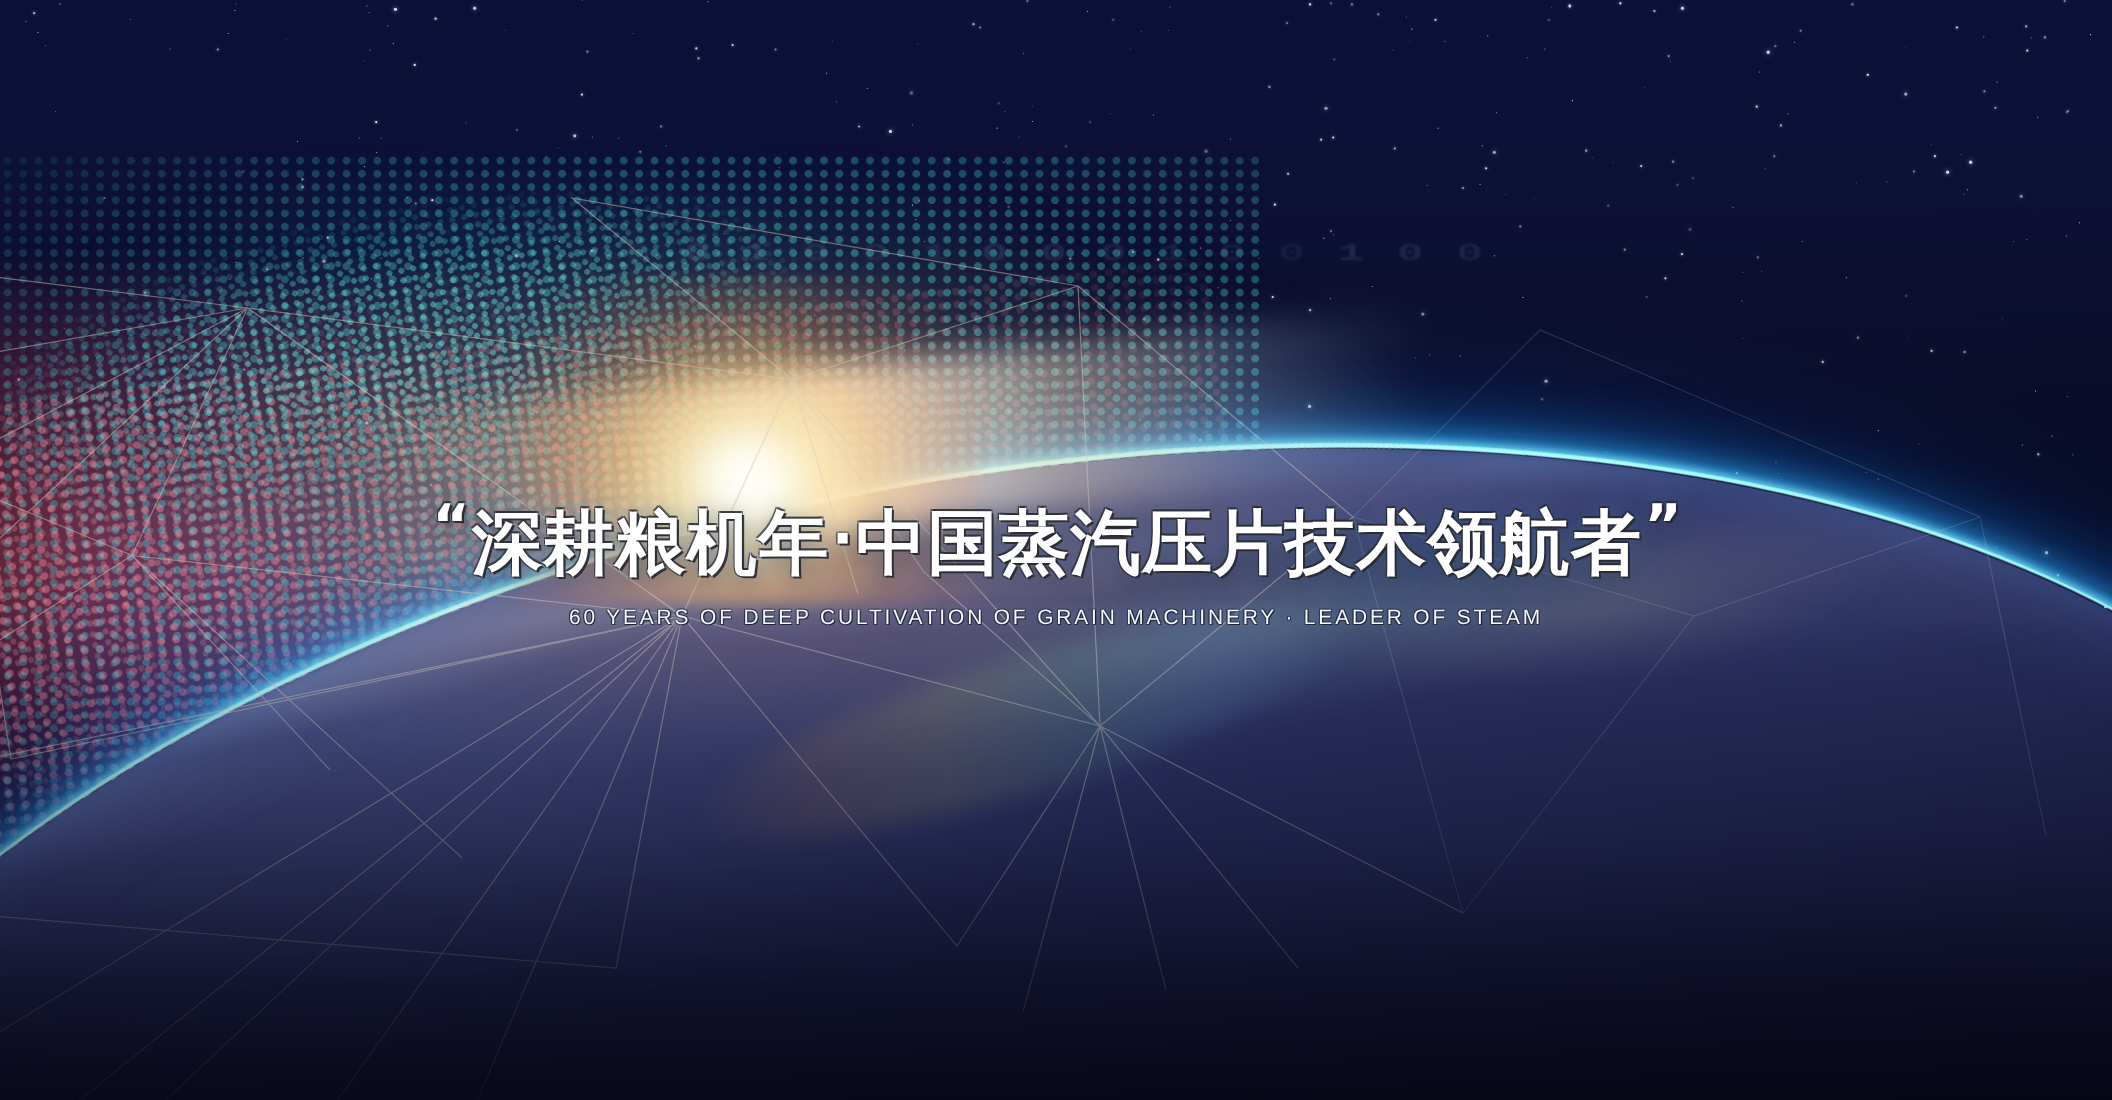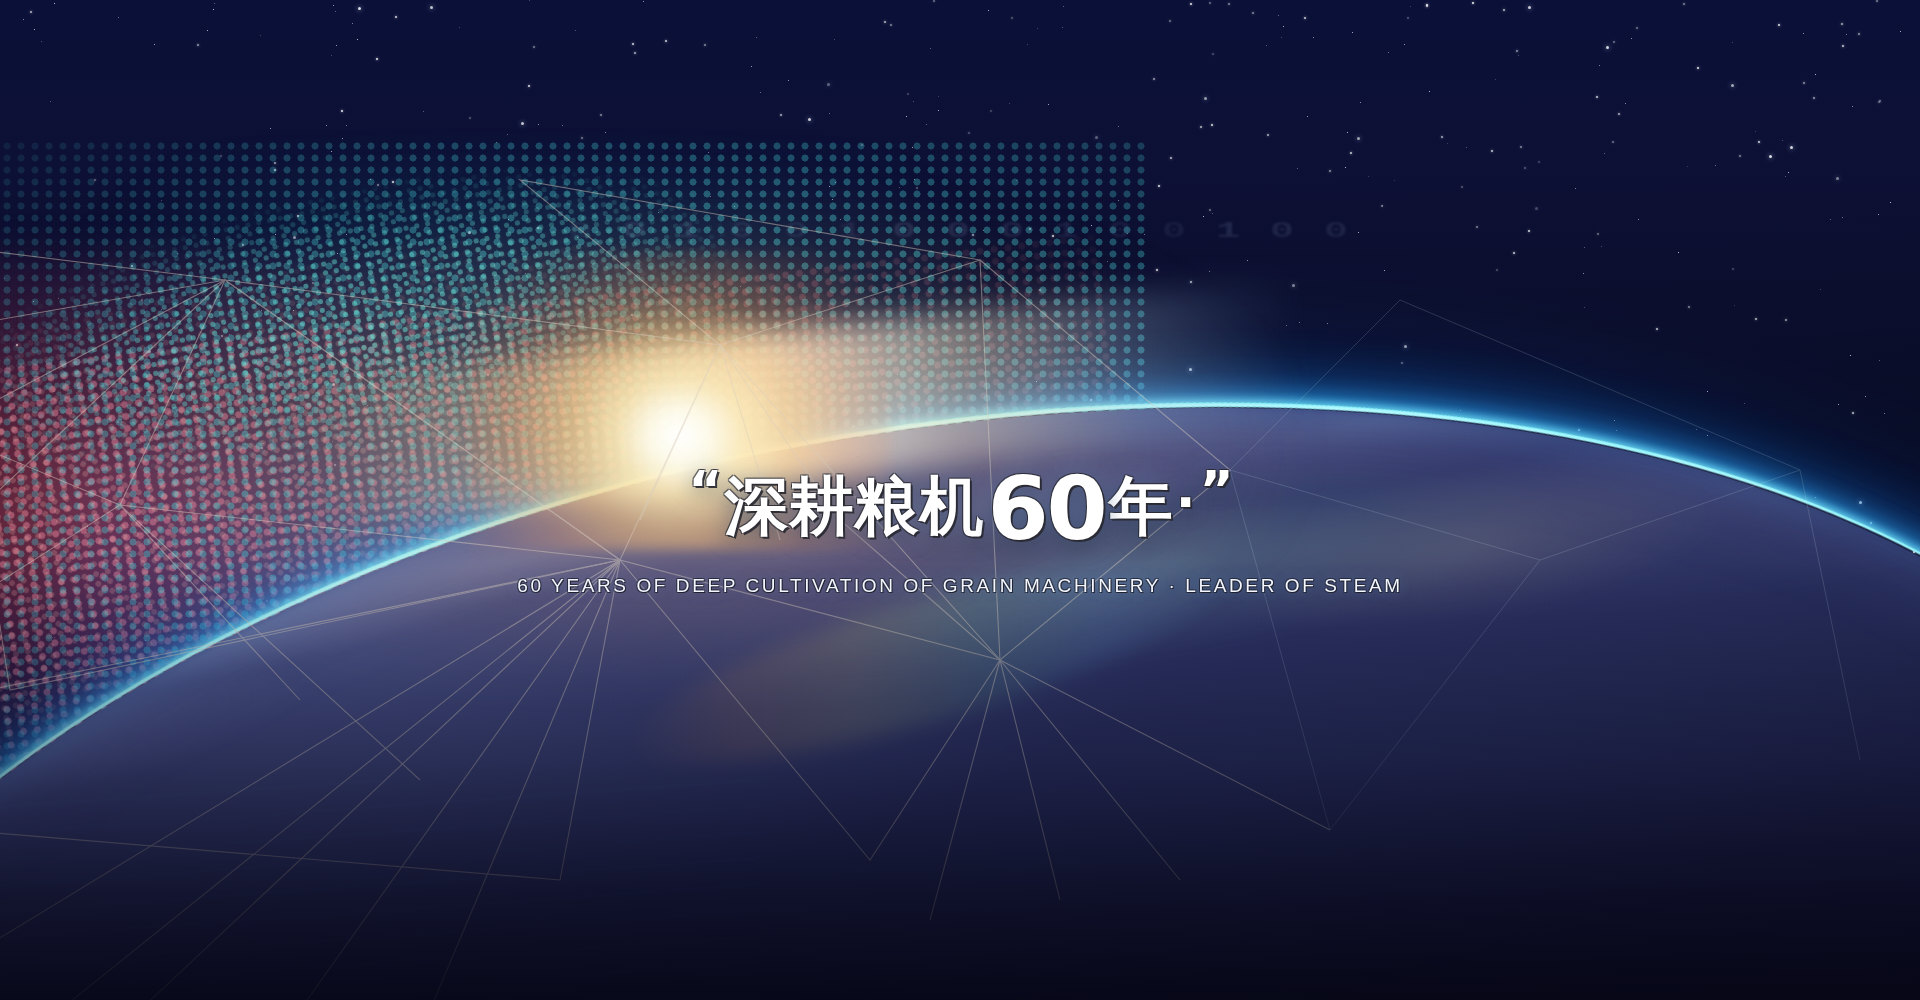--- a/index.html
+++ b/index.html
@@ -955,23 +955,23 @@
   </svg>
 
   <div class="layer" id="streaks"></div>
   <div class="layer" id="bottom-fade"></div>
 
   <div id="text-block">
 
     <div id="headline">
       <span class="quote open">“</span>
       <span class="cn">深耕粮机</span>
-      <span class="num60">60</span>
       <span class="cn">年</span>
       <span class="dot-sep">·</span>
+      <span class="cn">中国蒸汽压片技术领航者</span>
       <span class="quote close">”</span>
     </div>
 
     <div id="subtitle">
       <span class="line">60 YEARS OF DEEP CULTIVATION OF GRAIN MACHINERY · LEADER OF STEAM</span>
     </div>
 
   </div>
 
 </div>

